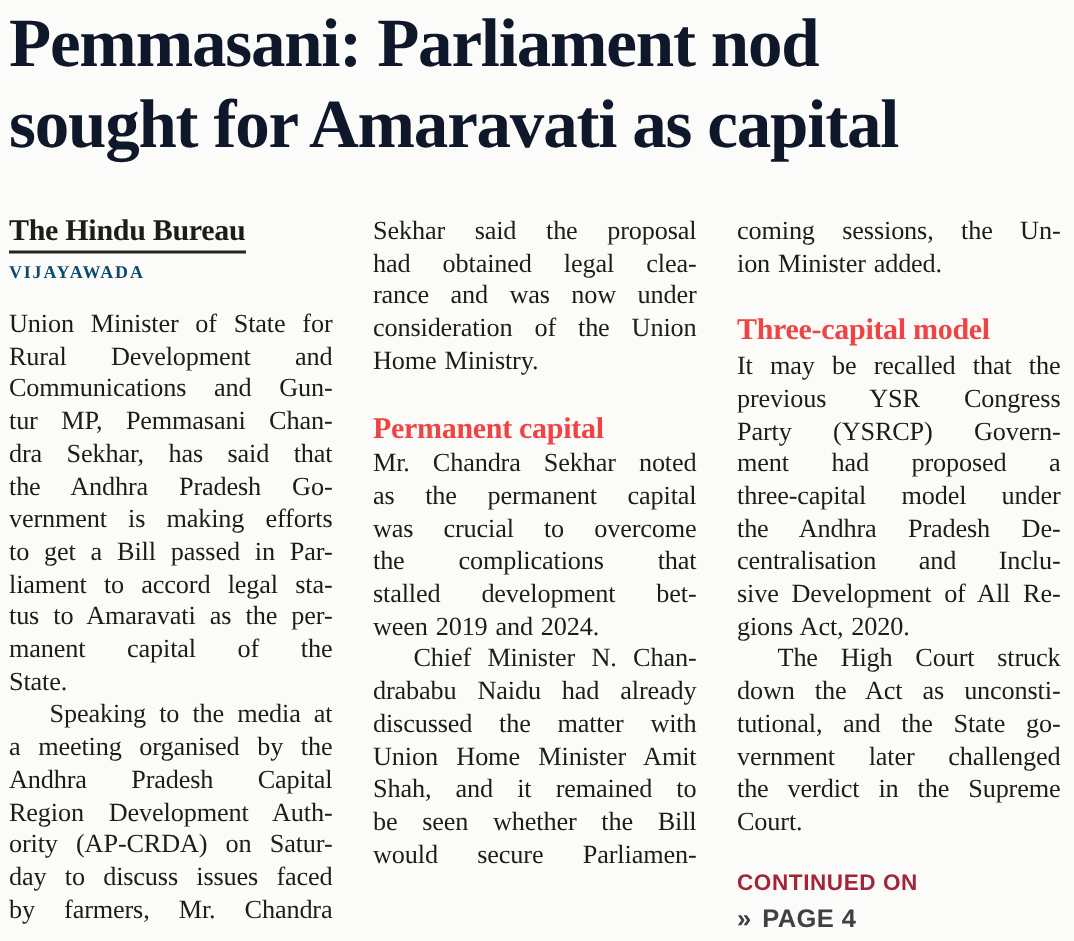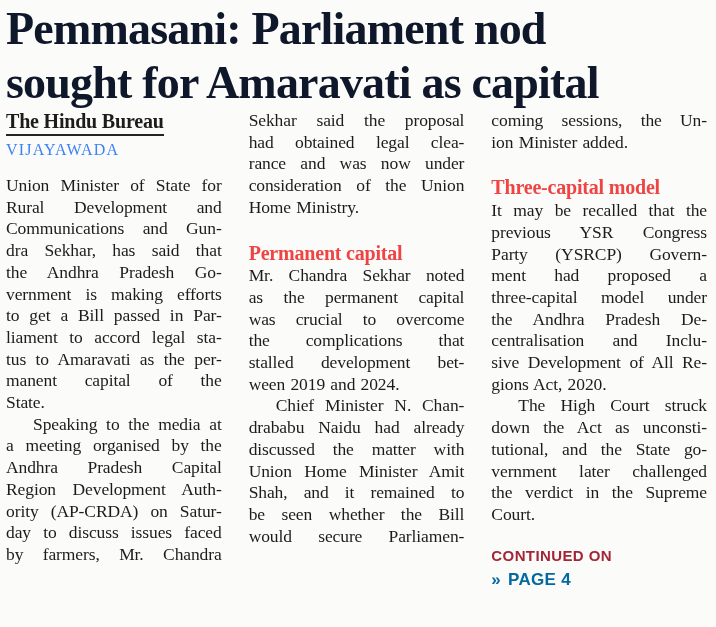--- a/index.html
+++ b/index.html
@@ -19,38 +19,40 @@
     line-height: 54px;
     letter-spacing: -0.8px;
     white-space: nowrap;
   }
 
   
   .cols {
     display: grid;
     grid-template-columns: repeat(3, 1fr);
     column-gap: 27px;
+    margin-top: 33px;
   }
 
   
   .byline { margin-bottom: 16px; }
   .byline-author {
     display: inline-block;
     font-size: 20px;
     font-weight: 700;
     line-height: 23px;
     letter-spacing: -0.2px;
     border-bottom: 2px solid #26241f;
     padding-bottom: 1px;
   }
   .byline-place {
-    font-size: 16px;
+    font-size: 12px;
     letter-spacing: 1.2px;
     margin-top: 5px;
-    color: #3b82f6;
+    color: #0c4a6e;
+    font-weight: bold;
   }
 
   
   .block { margin: 0; }
   .line {
     font-size: 17.5px;
     line-height: 21.7px;
     letter-spacing: -0.1px;
     text-align: justify;
     text-align-last: justify;
@@ -79,21 +81,21 @@
   .continued-label {
     color: var(--accent, #a32638);
     font-weight: 700;
     font-size: 15px;
     letter-spacing: 0.4px;
   }
   .continued-page {
     margin-top: 6px;
     font-weight: 700;
     font-size: 17px;
-    color: #0369a1;
+    color: #404040;
     letter-spacing: 0.3px;
   }
   .continued-page .arrow { margin-right: 7px; }
 </style>
 </head>
 <body style="--accent: #a32638;">
 
 <div class="page">
 
   <h1 class="headline">
@@ -105,20 +107,21 @@
 
     <div class="col">
       <div class="byline">
         <div class="byline-author">The Hindu Bureau</div>
         <div class="byline-place">VIJAYAWADA</div>
       </div>
       <div class="block">
           <div class="line">Union Minister of State for</div>
           <div class="line">Rural Development and</div>
           <div class="line">Communications and Gun-</div>
+          <div class="line">tur MP, Pemmasani Chan-</div>
           <div class="line">dra Sekhar, has said that</div>
           <div class="line">the Andhra Pradesh Go-</div>
           <div class="line">vernment is making efforts</div>
           <div class="line">to get a Bill passed in Par-</div>
           <div class="line">liament to accord legal sta-</div>
           <div class="line">tus to Amaravati as the per-</div>
           <div class="line">manent capital of the</div>
           <div class="line last">State.</div>
         </div>
       <div class="block indent cut">

